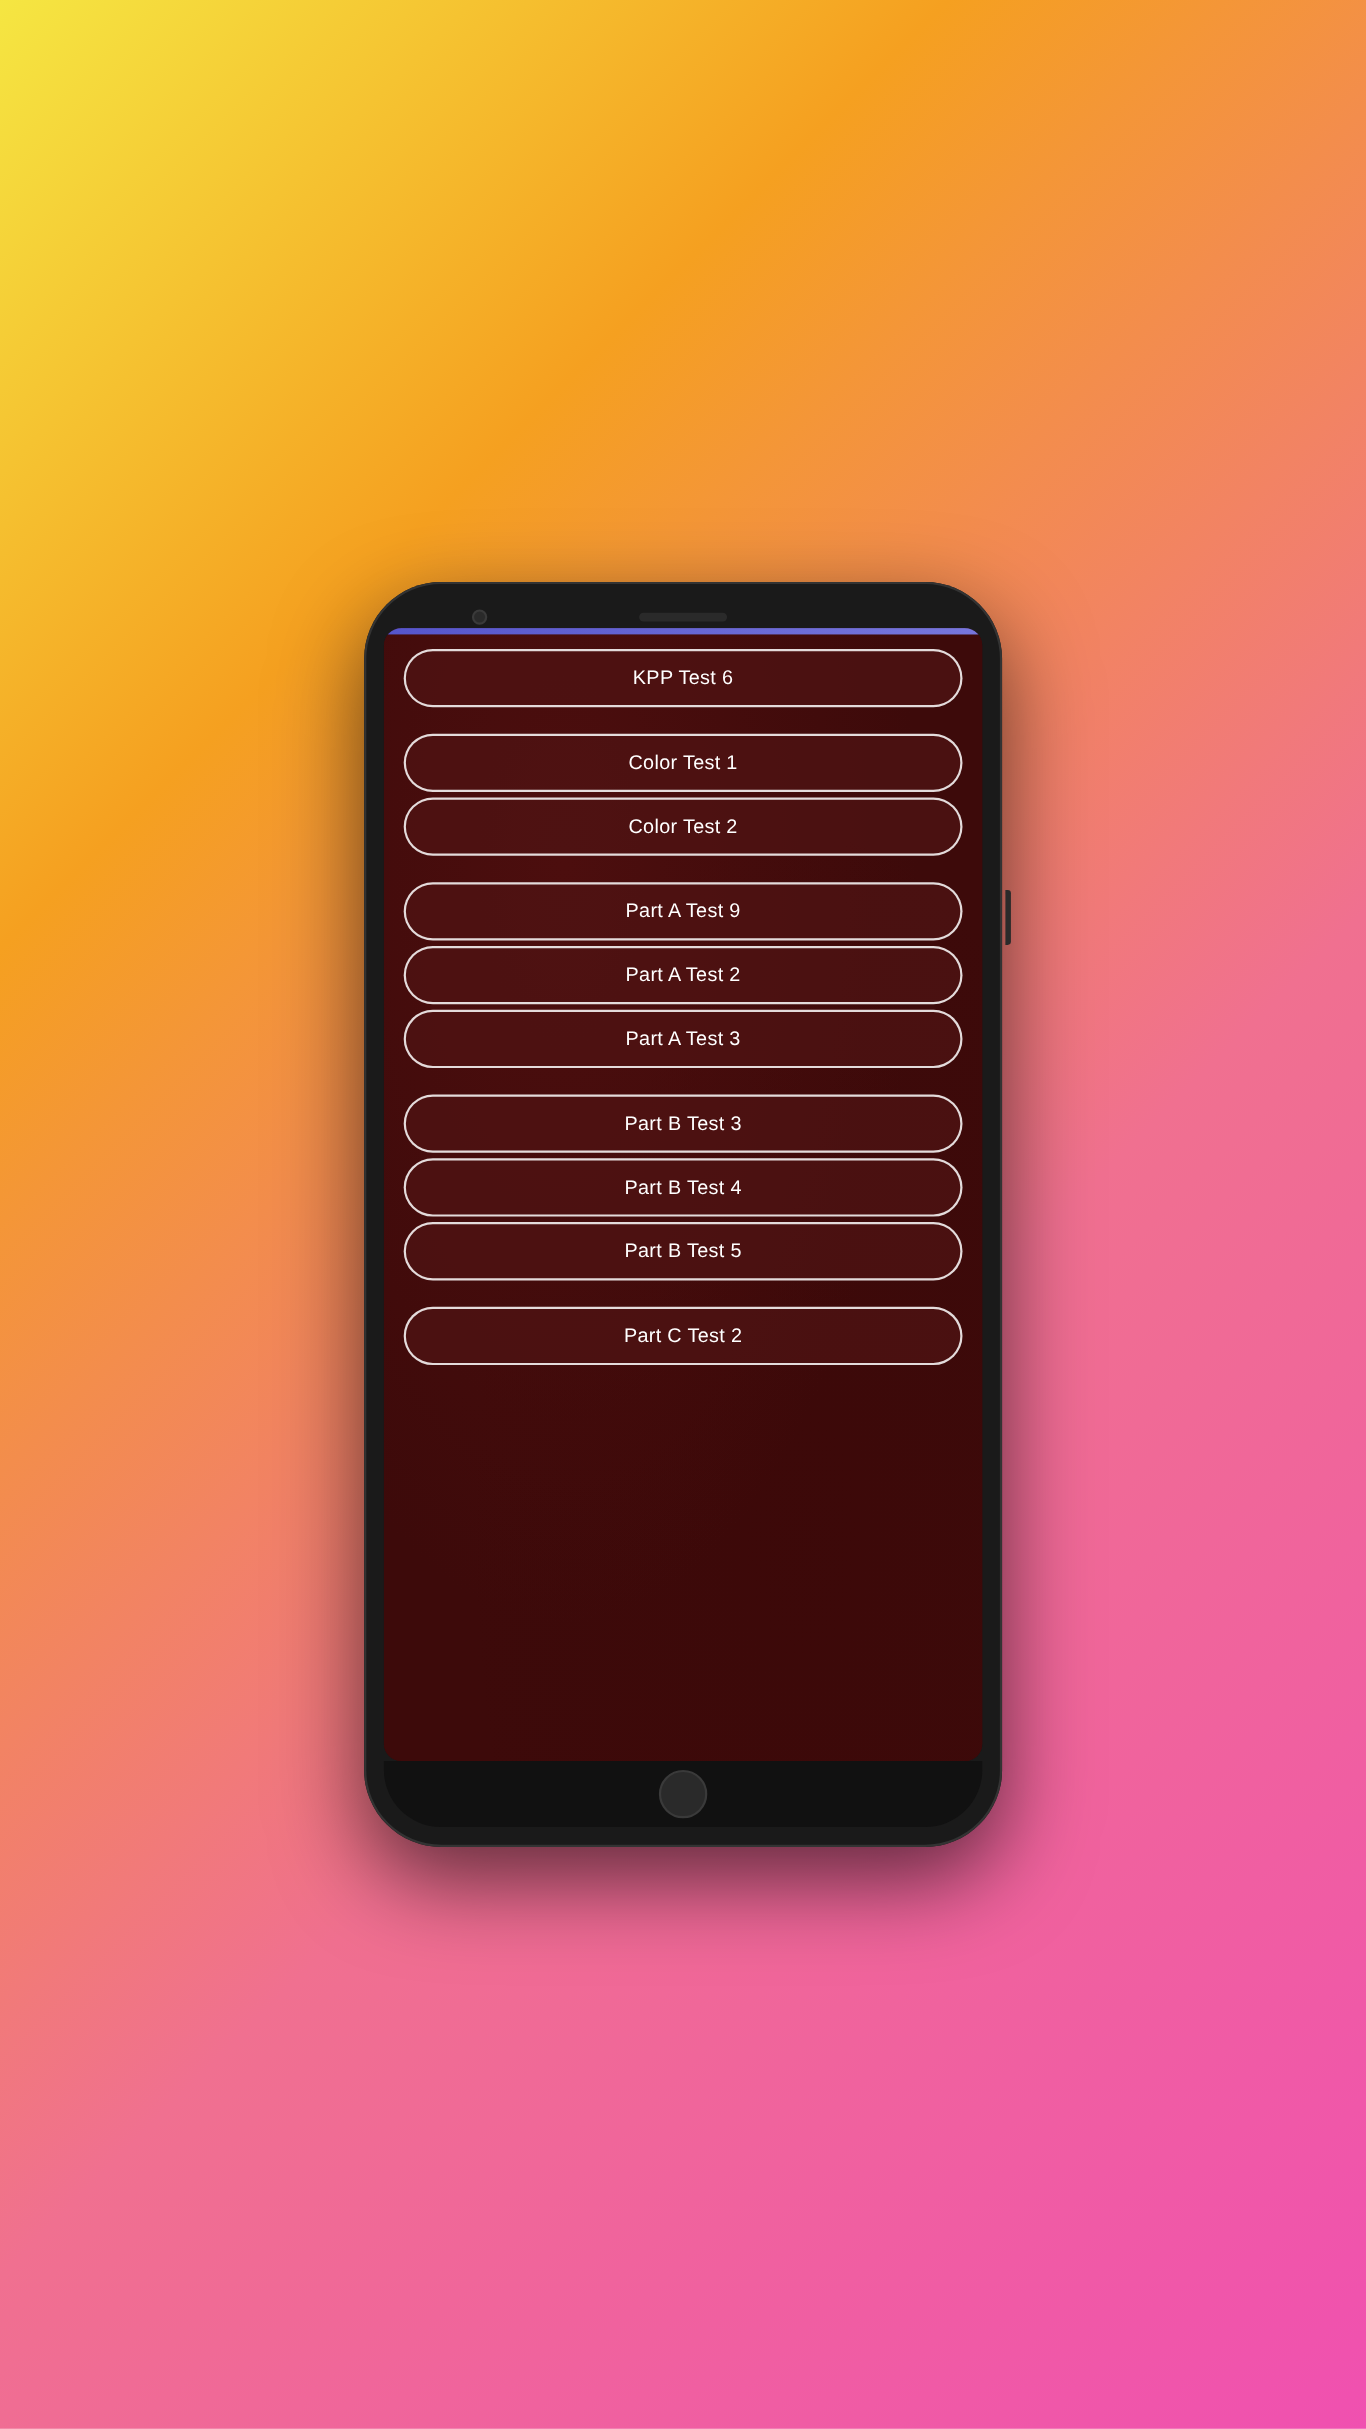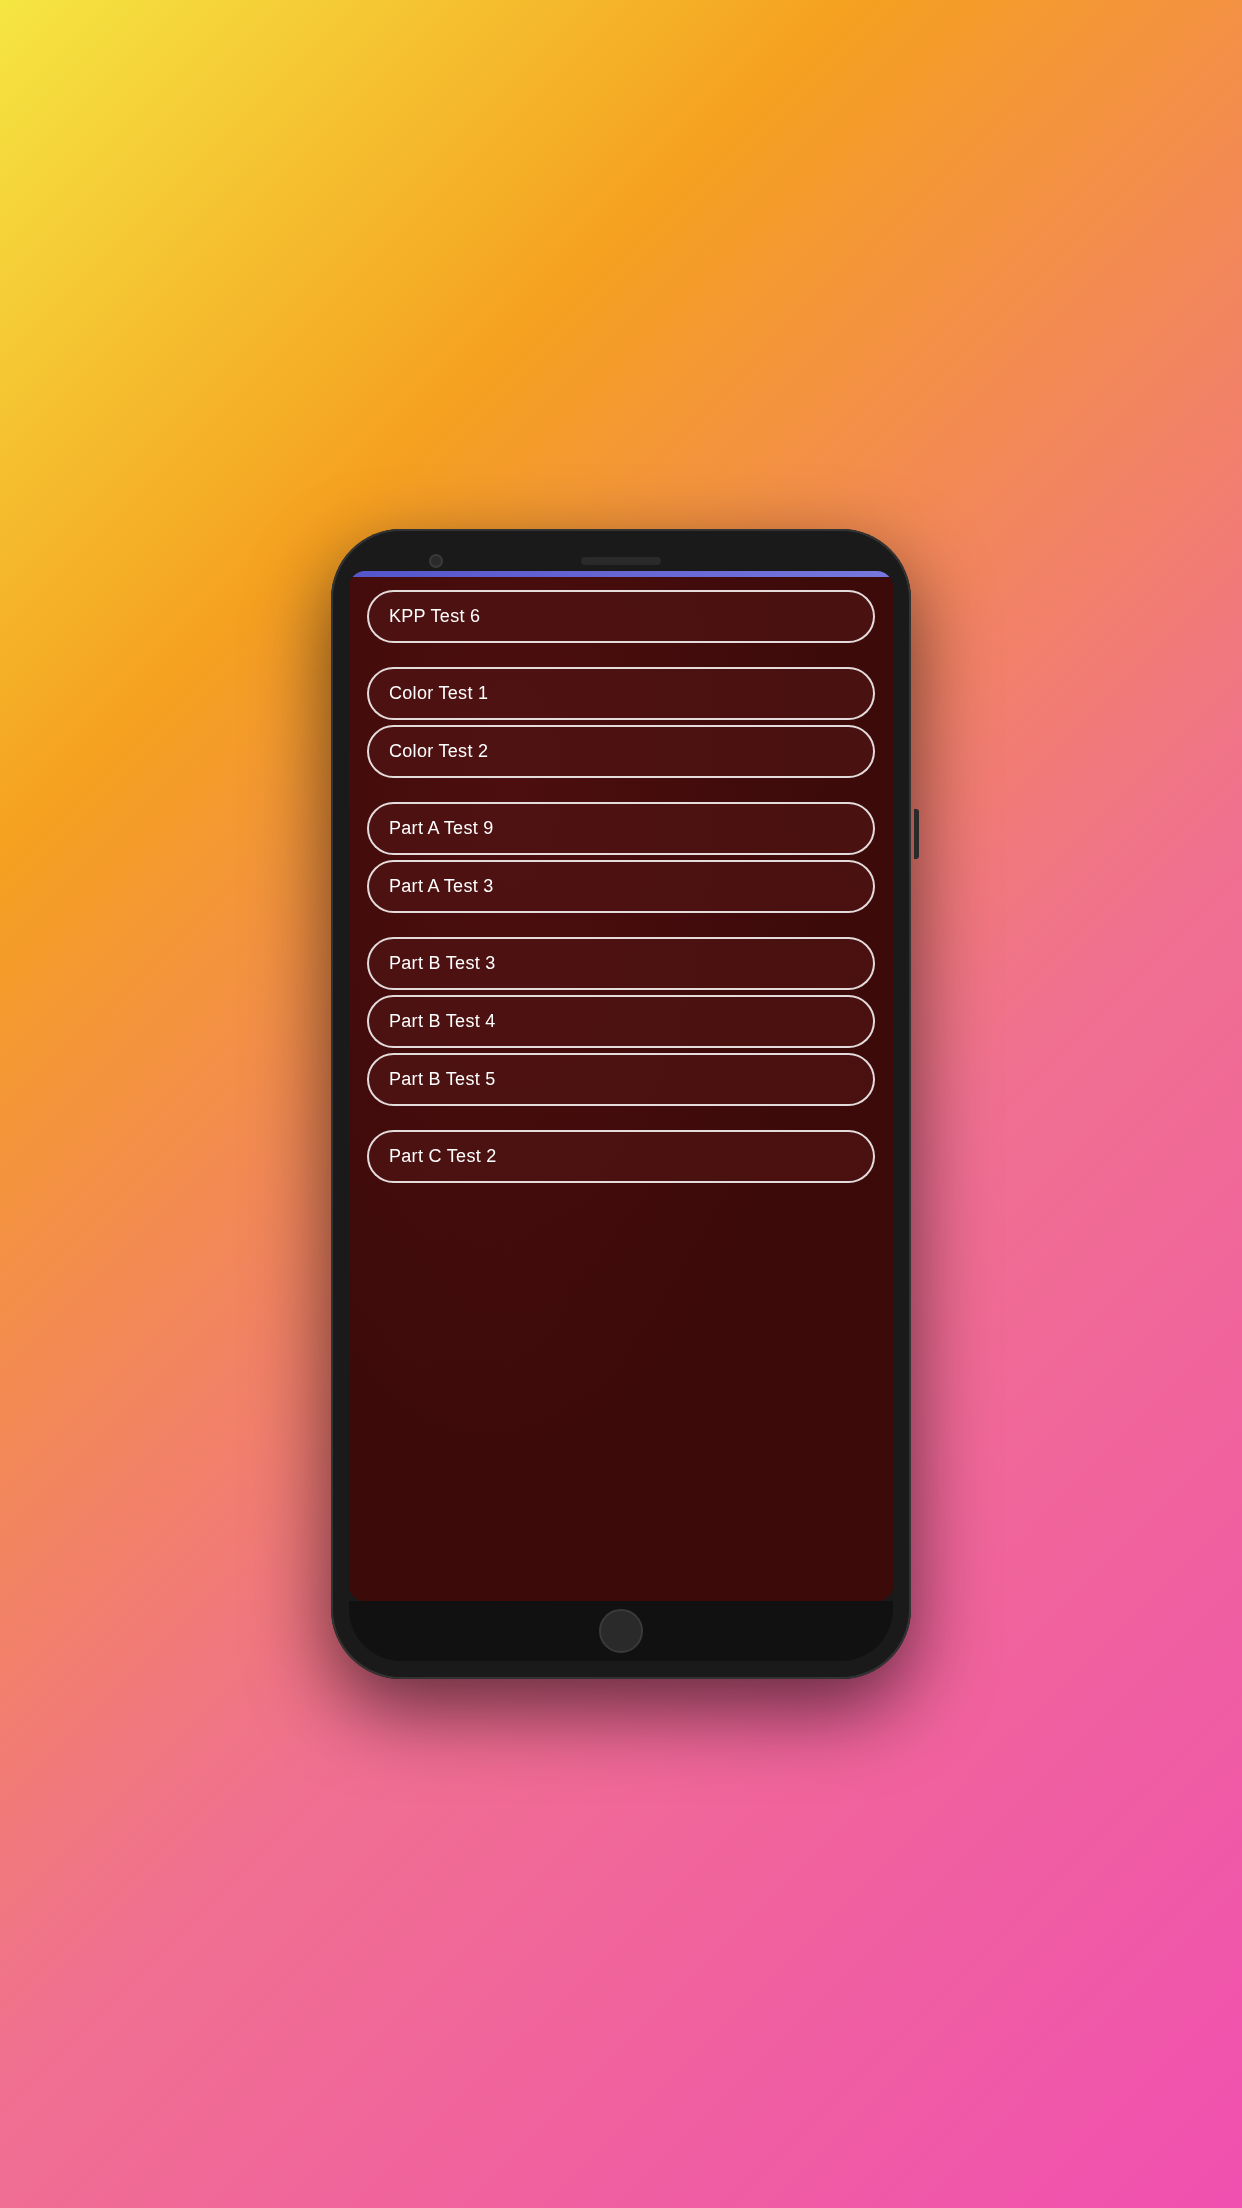--- a/index.html
+++ b/index.html
@@ -86,21 +86,21 @@
       display: block;
       width: 100%;
       padding: 14px 20px;
       margin: 5px 0;
       background: rgba(80, 20, 20, 0.7);
       border: 2px solid rgba(255, 255, 255, 0.85);
       border-radius: 28px;
       color: #ffffff;
       font-size: 18px;
       font-weight: 400;
-      text-align: left;
+      text-align: center;
       cursor: pointer;
       letter-spacing: 0.3px;
     }
 
     .spacer {
       height: 14px;
       flex-shrink: 0;
     }
 
     .phone-bottom {
@@ -143,20 +143,21 @@
   <div class="phone-screen">
     <div class="status-bar"></div>
     <div class="screen-content" id="buttonContainer">
 
     <button class="test-button">KPP Test 6</button>
         <div class="spacer"></div>
         <button class="test-button">Color Test 1</button>
         <button class="test-button">Color Test 2</button>
         <div class="spacer"></div>
         <button class="test-button">Part A Test 9</button>
+        <button class="test-button">Part A Test 2</button>
         <button class="test-button">Part A Test 3</button>
         <div class="spacer"></div>
         <button class="test-button">Part B Test 3</button>
         <button class="test-button">Part B Test 4</button>
         <button class="test-button">Part B Test 5</button>
         <div class="spacer"></div>
         <button class="test-button">Part C Test 2</button>
       </div>
   </div>
 

